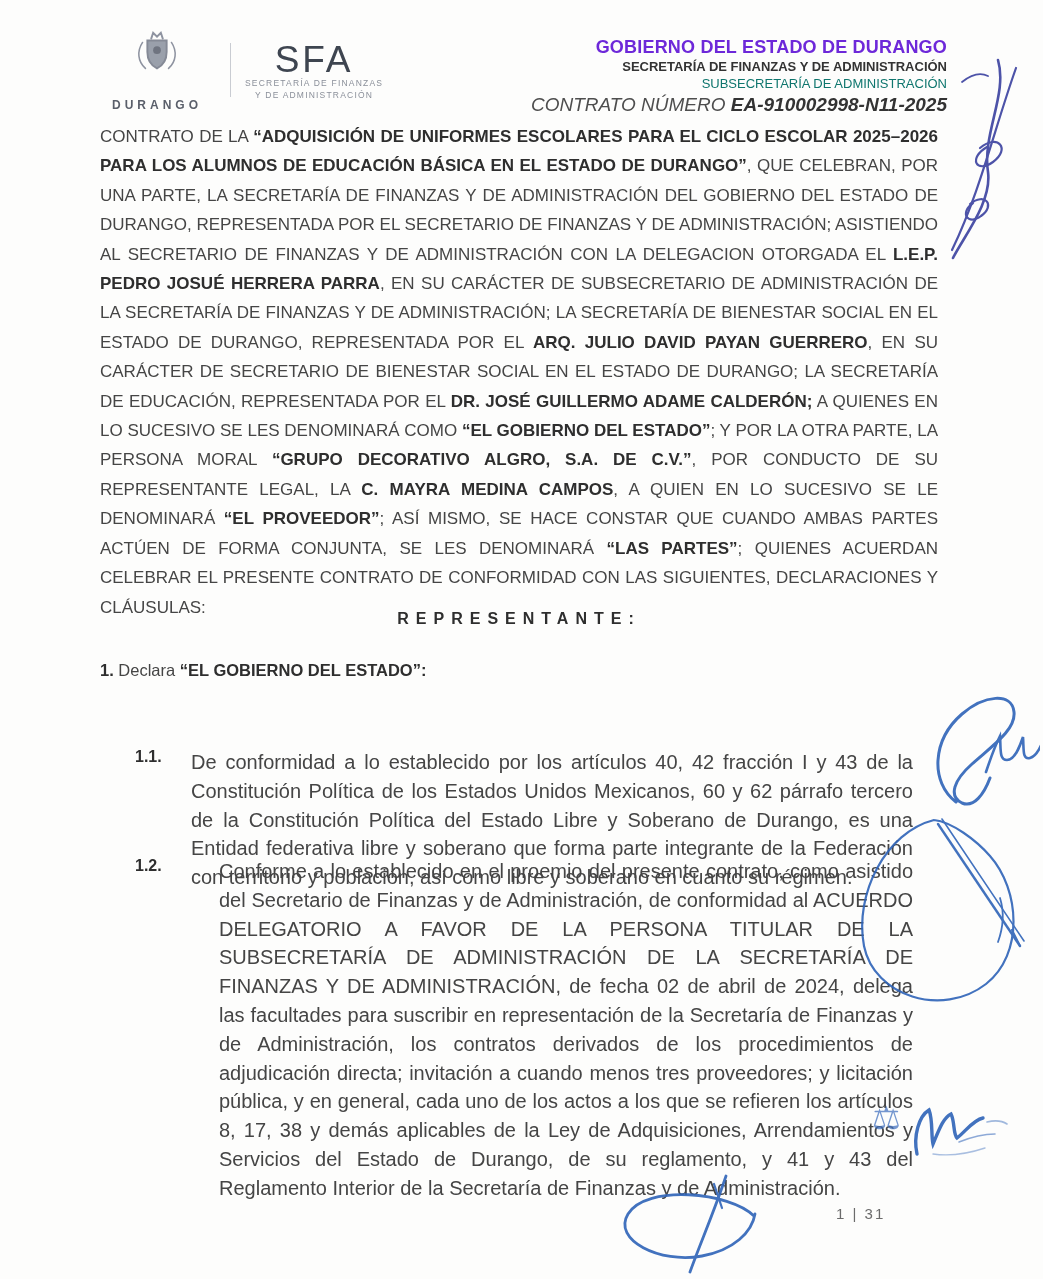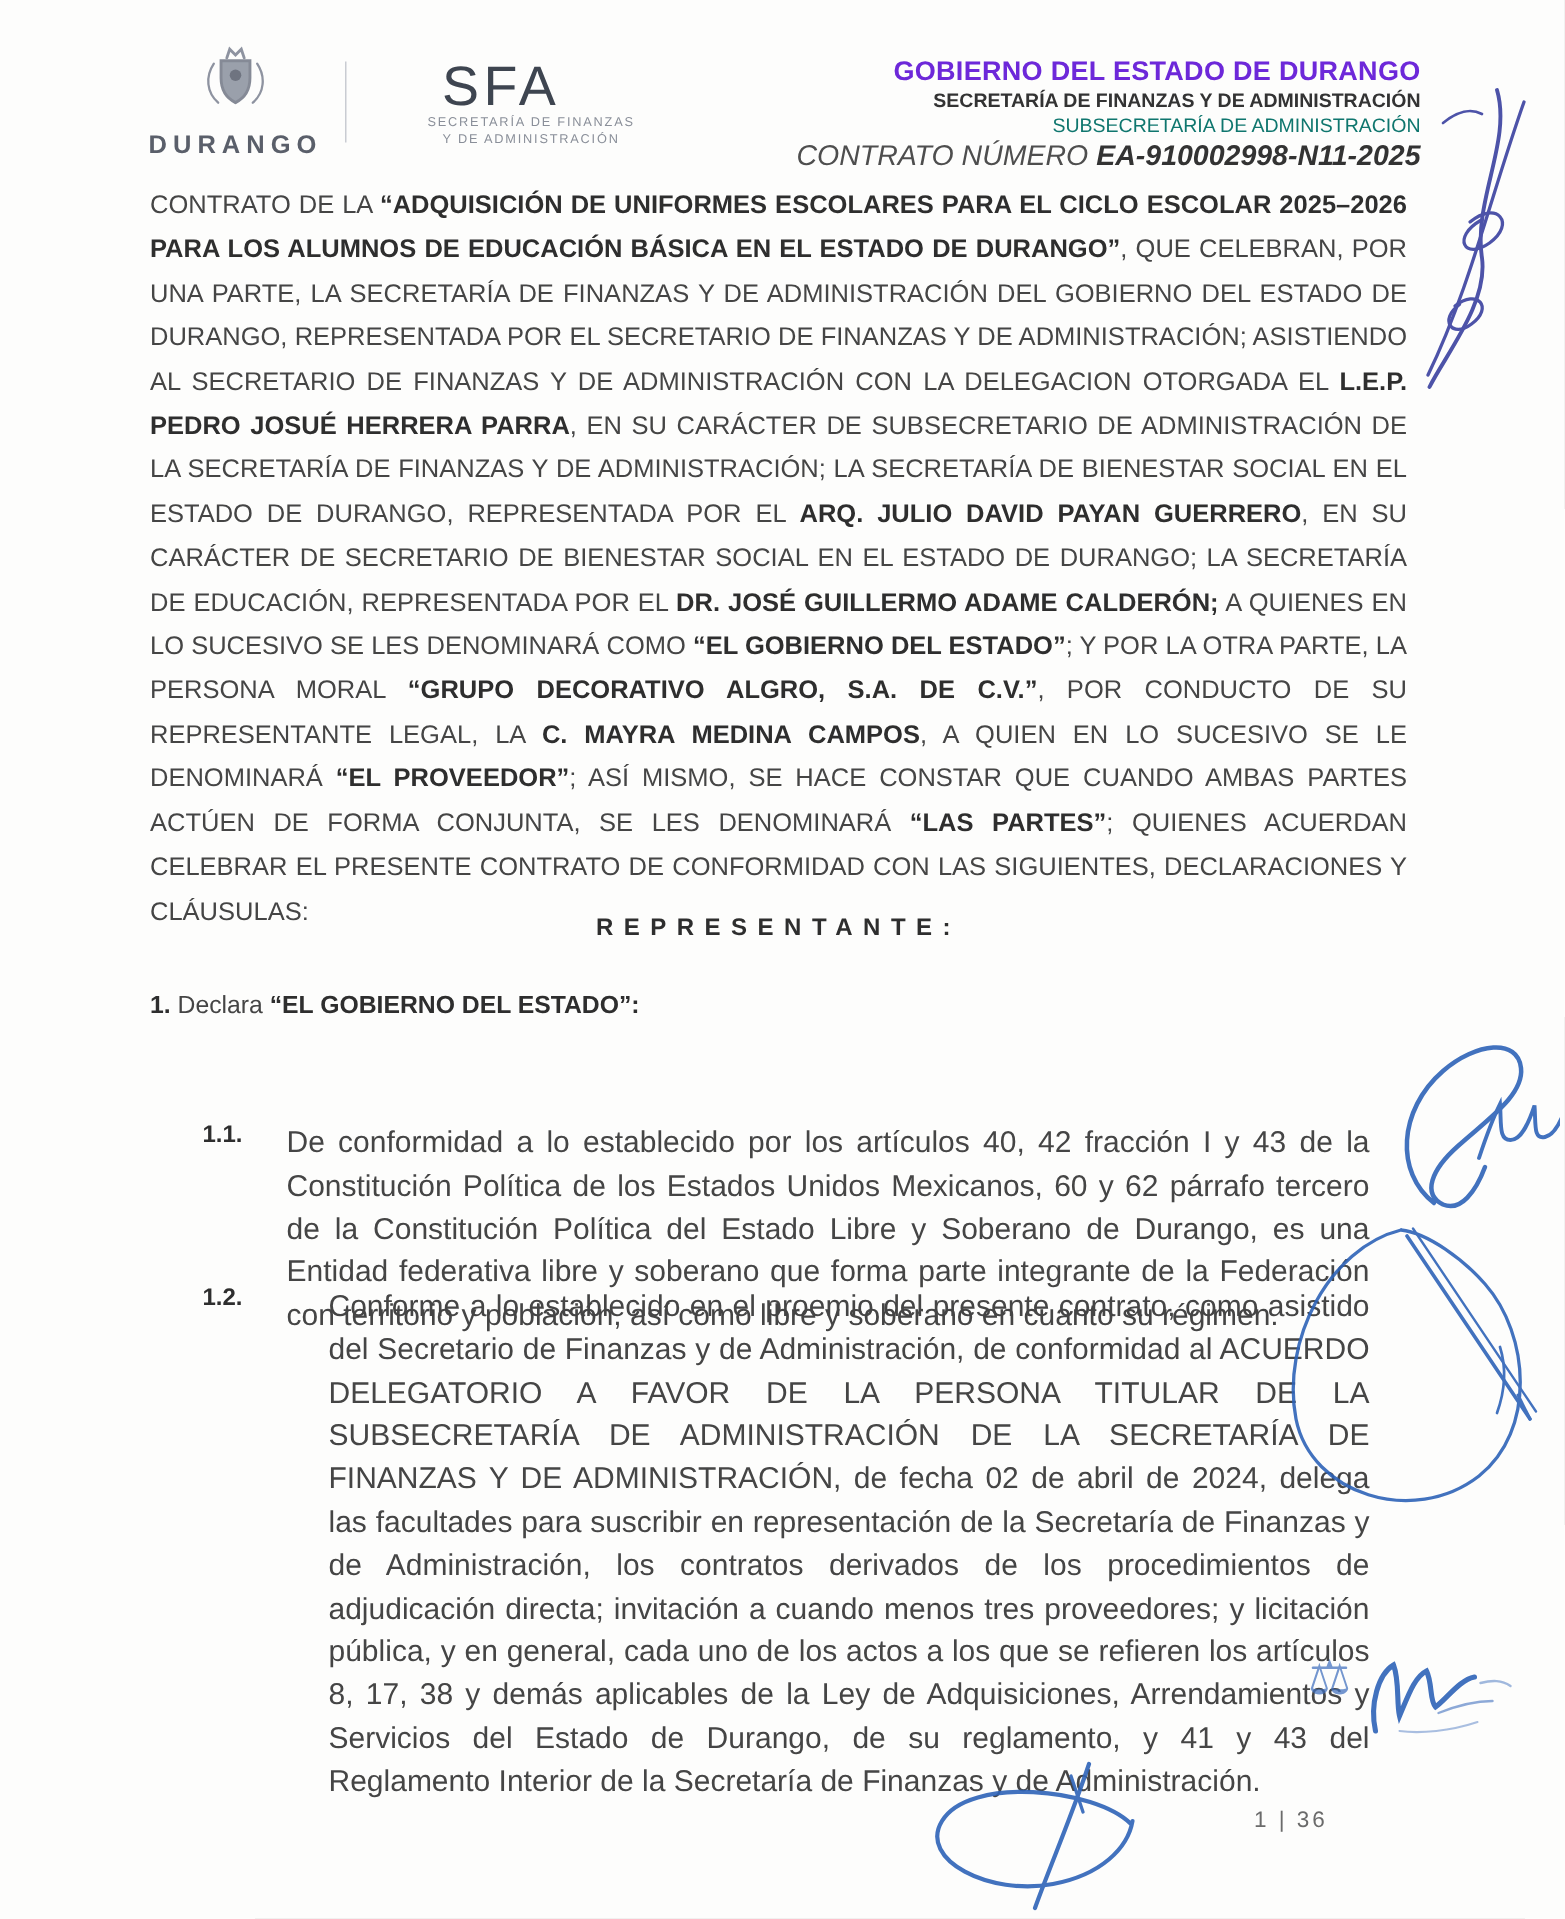--- a/index.html
+++ b/index.html
@@ -9,25 +9,25 @@
     margin:0 auto;
     background:#fdfdfc;
     overflow:hidden;
     font-family:"Liberation Sans",sans-serif;
     color:#474747;
   }
   
   .hdr{position:absolute;top:28px;left:98px;right:96px;display:flex;justify-content:space-between;align-items:flex-start;}
   .hdr-left{display:flex;align-items:center;gap:14px;}
   .crest-block{display:flex;flex-direction:column;align-items:center;width:118px;}
-  .crest-block .wordmark{font-size:17px;font-weight:700;letter-spacing:4px;color:#5a5f6a;margin-top:2px;}
+  .crest-block .wordmark{font-size:12px;font-weight:700;letter-spacing:4px;color:#5a5f6a;margin-top:14px;}
   .hdr-divider{width:1px;height:54px;background:#c9ccd2;}
   .sfa-block{display:flex;flex-direction:column;align-items:center;padding-top:2px;}
   .sfa-abbr{font-size:37px;font-weight:400;letter-spacing:3px;color:#3e4550;line-height:1;}
-  .sfa-cap{font-size:8.5px;letter-spacing:1.2px;color:#8a8f99;line-height:1.35;text-align:left;margin-left:40px;}
+  .sfa-cap{font-size:8.5px;letter-spacing:1.2px;color:#8a8f99;line-height:1.35;text-align:left;}
   .hdr-right{text-align:right;padding-top:8px;line-height:1.3;}
   .hr1{font-size:18px;font-weight:800;color:#6d28d9;letter-spacing:.2px;}
   .hr2{font-size:13px;font-weight:700;color:#333;}
   .hr3{font-size:13px;color:#0f766e;}
   .hr4{font-size:19px;color:#4e4e4e;font-style:italic;}
   .hr4 .num{font-weight:700;color:#333;}
   
   .intro{
     position:absolute;top:122px;left:100px;width:838px;
     font-size:17px;line-height:29.4px;text-align:justify;
@@ -98,21 +98,21 @@
   <div class="clause c11">
     <div class="cnum">1.1.</div>
     <div class="ctext">De conformidad a lo establecido por los artículos 40, 42 fracción I y 43 de la Constitución Política de los Estados Unidos Mexicanos, 60 y 62 párrafo tercero de la Constitución Política del Estado Libre y Soberano de Durango, es una Entidad federativa libre y soberano que forma parte integrante de la Federación con territorio y población, así como libre y soberano en cuanto su régimen.</div>
   </div>
 
   <div class="clause c12">
     <div class="cnum">1.2.</div>
     <div class="ctext">Conforme a lo establecido en el proemio del presente contrato, como asistido del Secretario de Finanzas y de Administración, de conformidad al ACUERDO DELEGATORIO A FAVOR DE LA PERSONA TITULAR DE LA SUBSECRETARÍA DE ADMINISTRACIÓN DE LA SECRETARÍA DE FINANZAS Y DE ADMINISTRACIÓN, de fecha 02 de abril de 2024, delega las facultades para suscribir en representación de la Secretaría de Finanzas y de Administración, los contratos derivados de los procedimientos de adjudicación directa; invitación a cuando menos tres proveedores; y licitación pública, y en general, cada uno de los actos a los que se refieren los artículos 8, 17, 38 y demás aplicables de la Ley de Adquisiciones, Arrendamientos y Servicios del Estado de Durango, de su reglamento, y 41 y 43 del Reglamento Interior de la Secretaría de Finanzas y de Administración.</div>
   </div>
 
-  <div class="pageno">1 | 36</div>
+  <div class="pageno">1 | 31</div>
 
   <div class="ink" style="left:928px;top:52px;">
     <svg width="112" height="212" viewBox="0 0 112 212" fill="none" stroke="#3a41a0" stroke-width="2.6" stroke-linecap="round">
       <path d="M70,8 C80,42 54,82 60,120 C64,150 36,184 25,206"></path>
       <path d="M88,16 C66,78 52,140 24,198" stroke-width="2.2"></path>
       <path d="M52,96 c18,-15 31,1 13,14 c-17,12 -25,-4 -6,-15" stroke-width="2.2"></path>
       <path d="M42,152 c15,-12 26,1 11,12 c-13,10 -22,-3 -8,-13" stroke-width="2.2"></path>
       <path d="M34,30 c10,-8 18,-10 26,-6" stroke-width="1.8"></path>
     </svg>
   </div>

